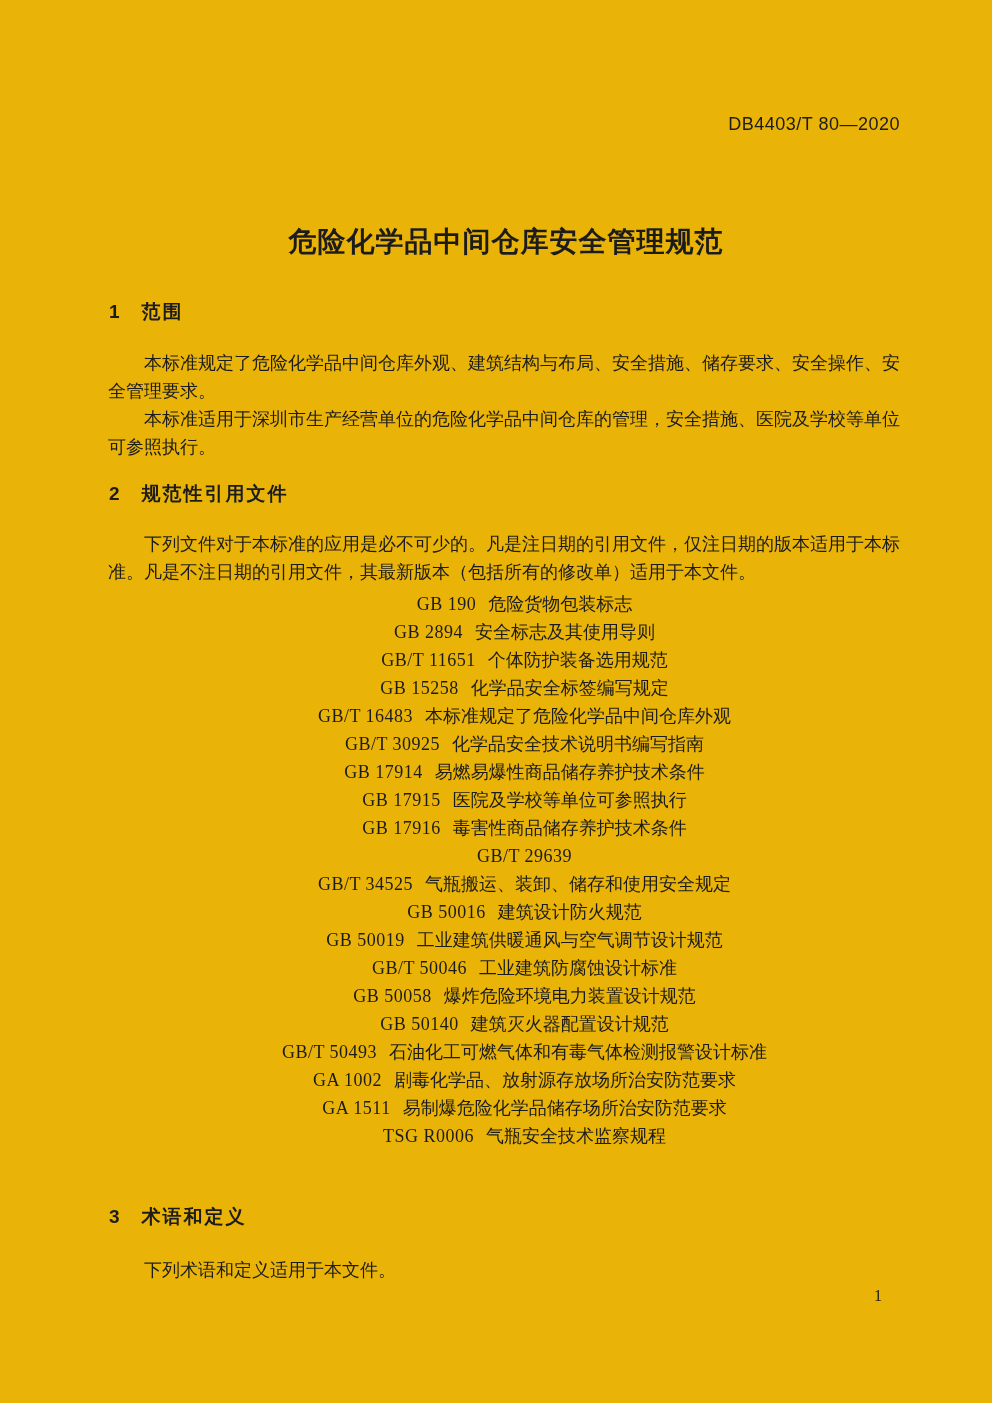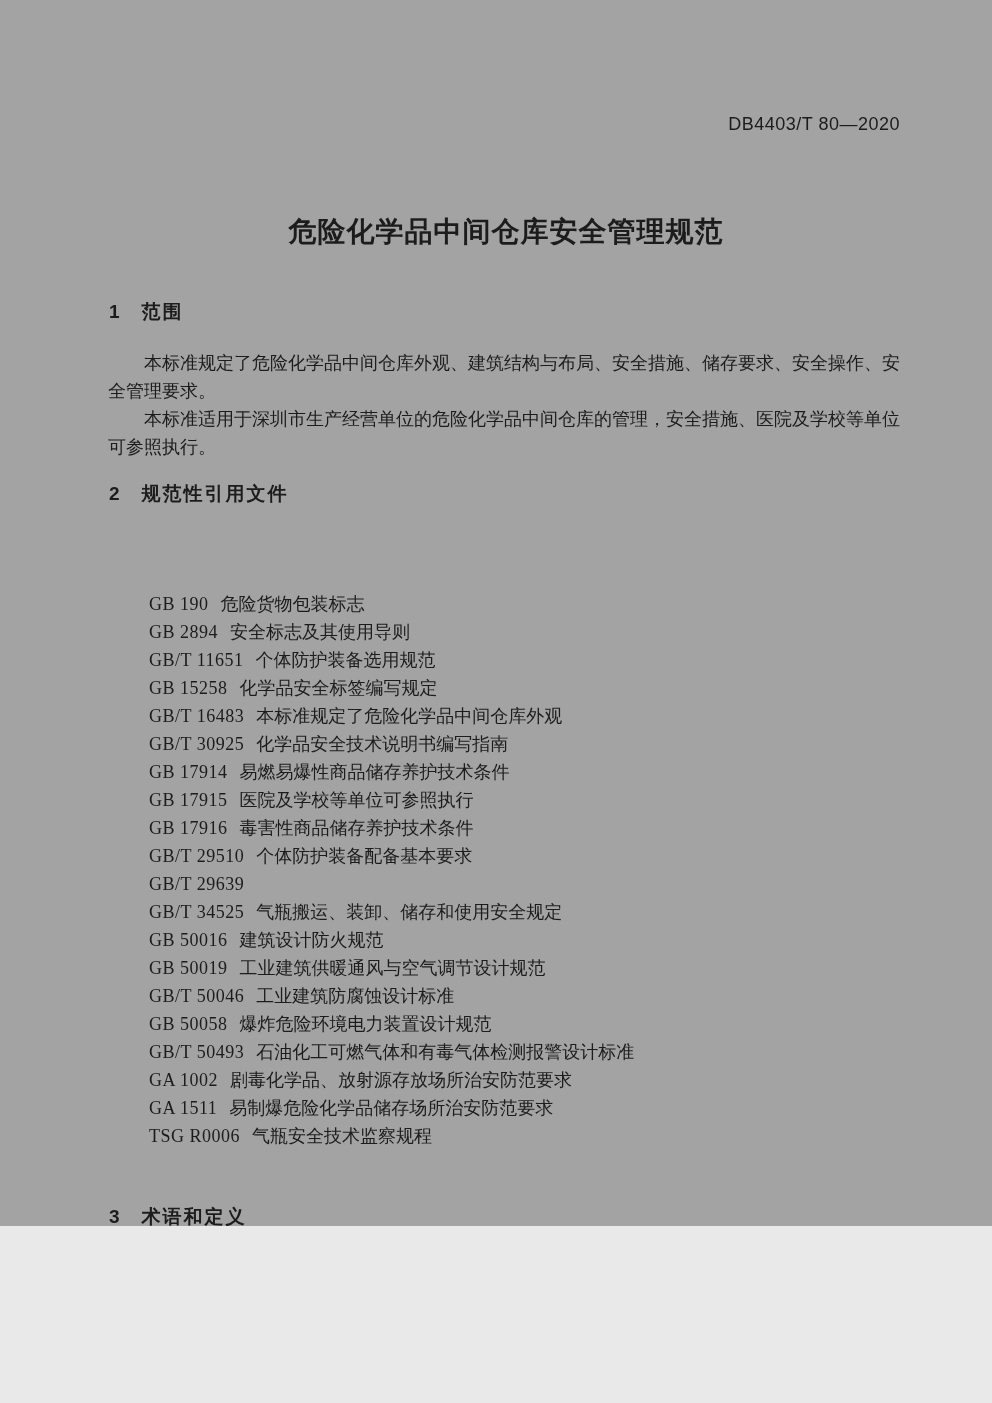--- a/index.html
+++ b/index.html
@@ -3,44 +3,44 @@
 <meta charset="utf-8">
 <style>
   html, body {
     margin: 0;
     padding: 0;
     background: #e9e9e9;
   }
   .page {
     position: relative;
     width: 992px;
-    height: 1226px;
+    height: 1403px;
     margin: 0 auto;
-    background: #a3a3a3;
+    background: #eab308;
     color: #1c1c1c;
     font-family: "Liberation Serif", "DejaVu Serif", serif;
     overflow: hidden;
   }
   .doc-code {
     position: absolute;
     top: 114px;
     left: 108px;
     right: 92px;
     text-align: right;
     font-family: "Liberation Sans", "DejaVu Sans", sans-serif;
     font-size: 18px;
     letter-spacing: 0.5px;
     white-space: nowrap;
   }
   .doc-title {
     position: absolute;
     top: 209px;
     left: 108px;
     right: 88px;
-    margin: 4px;
+    margin: 14px;
     text-align: center;
     font-family: "Liberation Sans", "DejaVu Sans", sans-serif;
     font-weight: bold;
     font-size: 28px;
     line-height: 38px;
     letter-spacing: 1px;
   }
   .sec-heading {
     position: absolute;
     left: 109px;
@@ -78,20 +78,21 @@
     right: 92px;
     font-size: 18px;
   }
   .ref-item {
     display: flex;
     align-items: baseline;
     gap: 12px;
     height: 28px;
     line-height: 28px;
     white-space: nowrap;
+    justify-content: center;
   }
   .ref-code { letter-spacing: 0.5px; }
   .page-number {
     position: absolute;
     top: 1287px;
     left: 108px;
     right: 110px;
     text-align: right;
     font-size: 16px;
     font-family: "Liberation Serif", "DejaVu Serif", serif;
@@ -114,20 +115,23 @@
   <div class="body-block scope-paras">
     <p>本标准规定了危险化学品中间仓库外观、建筑结构与布局、安全措施、储存要求、安全操作、安全管理要求。</p>
     <p>本标准适用于深圳市生产经营单位的危险化学品中间仓库的管理，安全措施、医院及学校等单位可参照执行。</p>
   </div>
 
   <div class="sec-heading sec-2">
     <span>2</span>
     <span>规范性引用文件</span>
   </div>
 
+  <div class="body-block refs-intro">
+    <p>下列文件对于本标准的应用是必不可少的。凡是注日期的引用文件，仅注日期的版本适用于本标准。凡是不注日期的引用文件，其最新版本（包括所有的修改单）适用于本文件。</p>
+  </div>
 
   <div class="ref-list">
       <div class="ref-item">
         <span class="ref-code">GB 190</span>
         <span class="ref-title">危险货物包装标志</span>
       </div>
       <div class="ref-item">
         <span class="ref-code">GB 2894</span>
         <span class="ref-title">安全标志及其使用导则</span>
       </div>
@@ -153,24 +157,20 @@
       </div>
       <div class="ref-item">
         <span class="ref-code">GB 17915</span>
         <span class="ref-title">医院及学校等单位可参照执行</span>
       </div>
       <div class="ref-item">
         <span class="ref-code">GB 17916</span>
         <span class="ref-title">毒害性商品储存养护技术条件</span>
       </div>
       <div class="ref-item">
-        <span class="ref-code">GB/T 29510</span>
-        <span class="ref-title">个体防护装备配备基本要求</span>
-      </div>
-      <div class="ref-item">
         <span class="ref-code">GB/T 29639</span>
       </div>
       <div class="ref-item">
         <span class="ref-code">GB/T 34525</span>
         <span class="ref-title">气瓶搬运、装卸、储存和使用安全规定</span>
       </div>
       <div class="ref-item">
         <span class="ref-code">GB 50016</span>
         <span class="ref-title">建筑设计防火规范</span>
       </div>
@@ -178,20 +178,24 @@
         <span class="ref-code">GB 50019</span>
         <span class="ref-title">工业建筑供暖通风与空气调节设计规范</span>
       </div>
       <div class="ref-item">
         <span class="ref-code">GB/T 50046</span>
         <span class="ref-title">工业建筑防腐蚀设计标准</span>
       </div>
       <div class="ref-item">
         <span class="ref-code">GB 50058</span>
         <span class="ref-title">爆炸危险环境电力装置设计规范</span>
+      </div>
+      <div class="ref-item">
+        <span class="ref-code">GB 50140</span>
+        <span class="ref-title">建筑灭火器配置设计规范</span>
       </div>
       <div class="ref-item">
         <span class="ref-code">GB/T 50493</span>
         <span class="ref-title">石油化工可燃气体和有毒气体检测报警设计标准</span>
       </div>
       <div class="ref-item">
         <span class="ref-code">GA 1002</span>
         <span class="ref-title">剧毒化学品、放射源存放场所治安防范要求</span>
       </div>
       <div class="ref-item">

